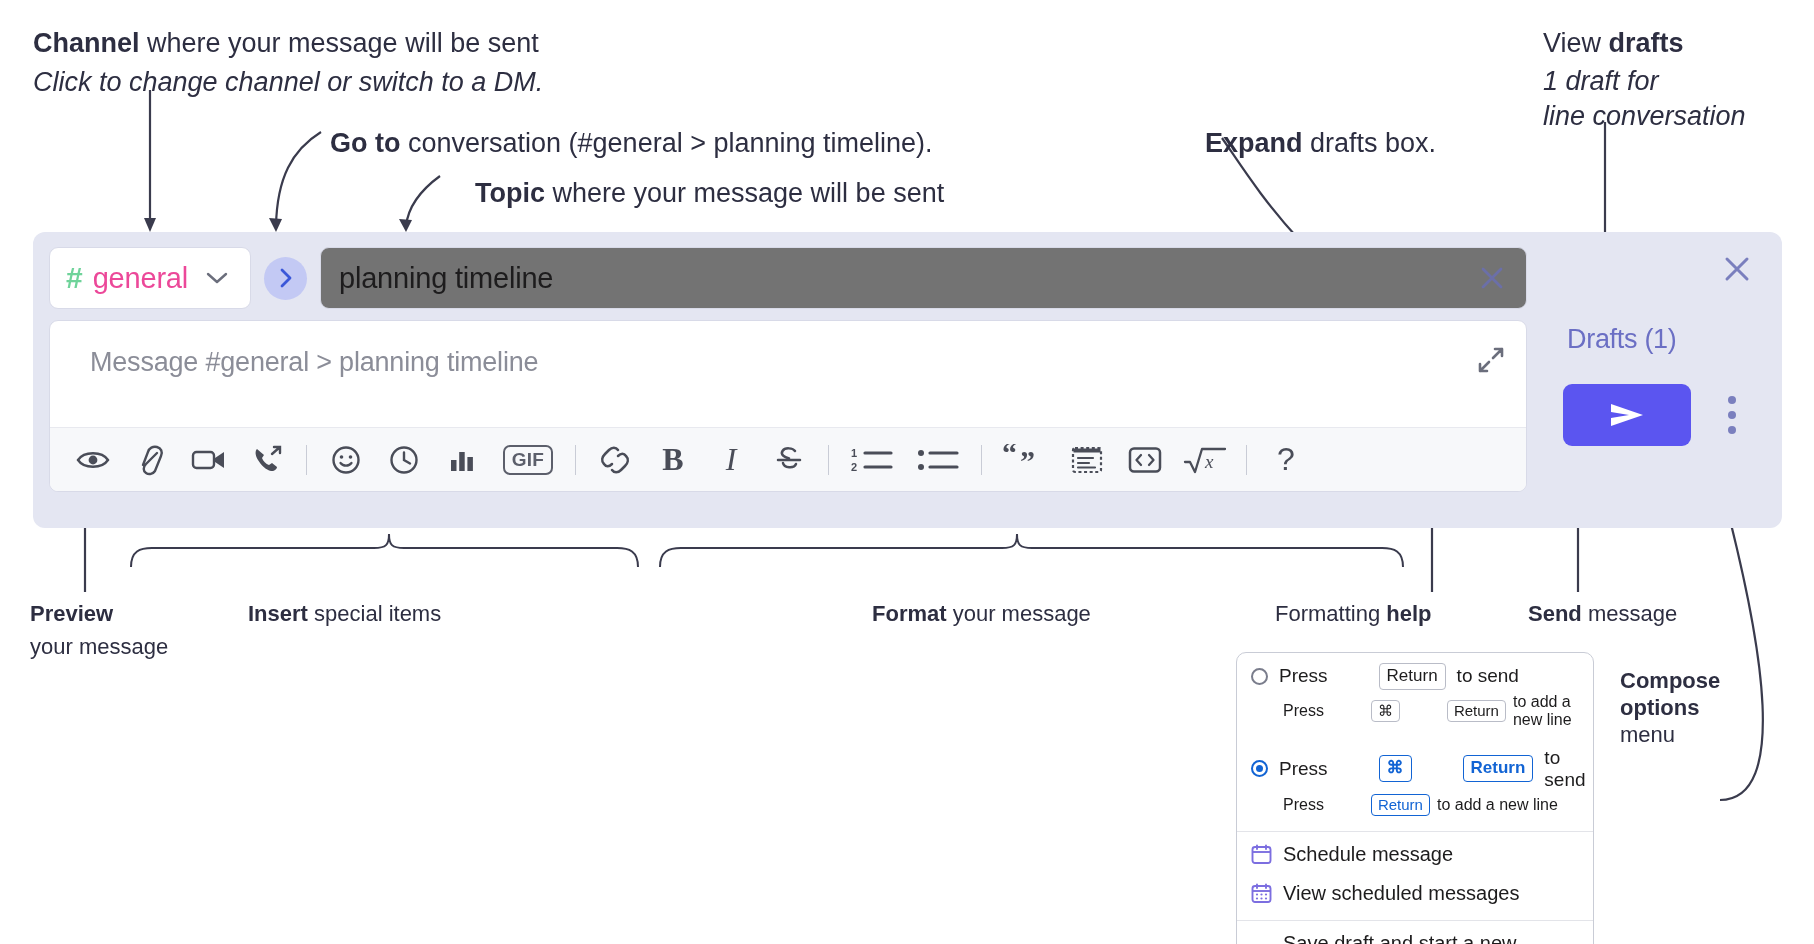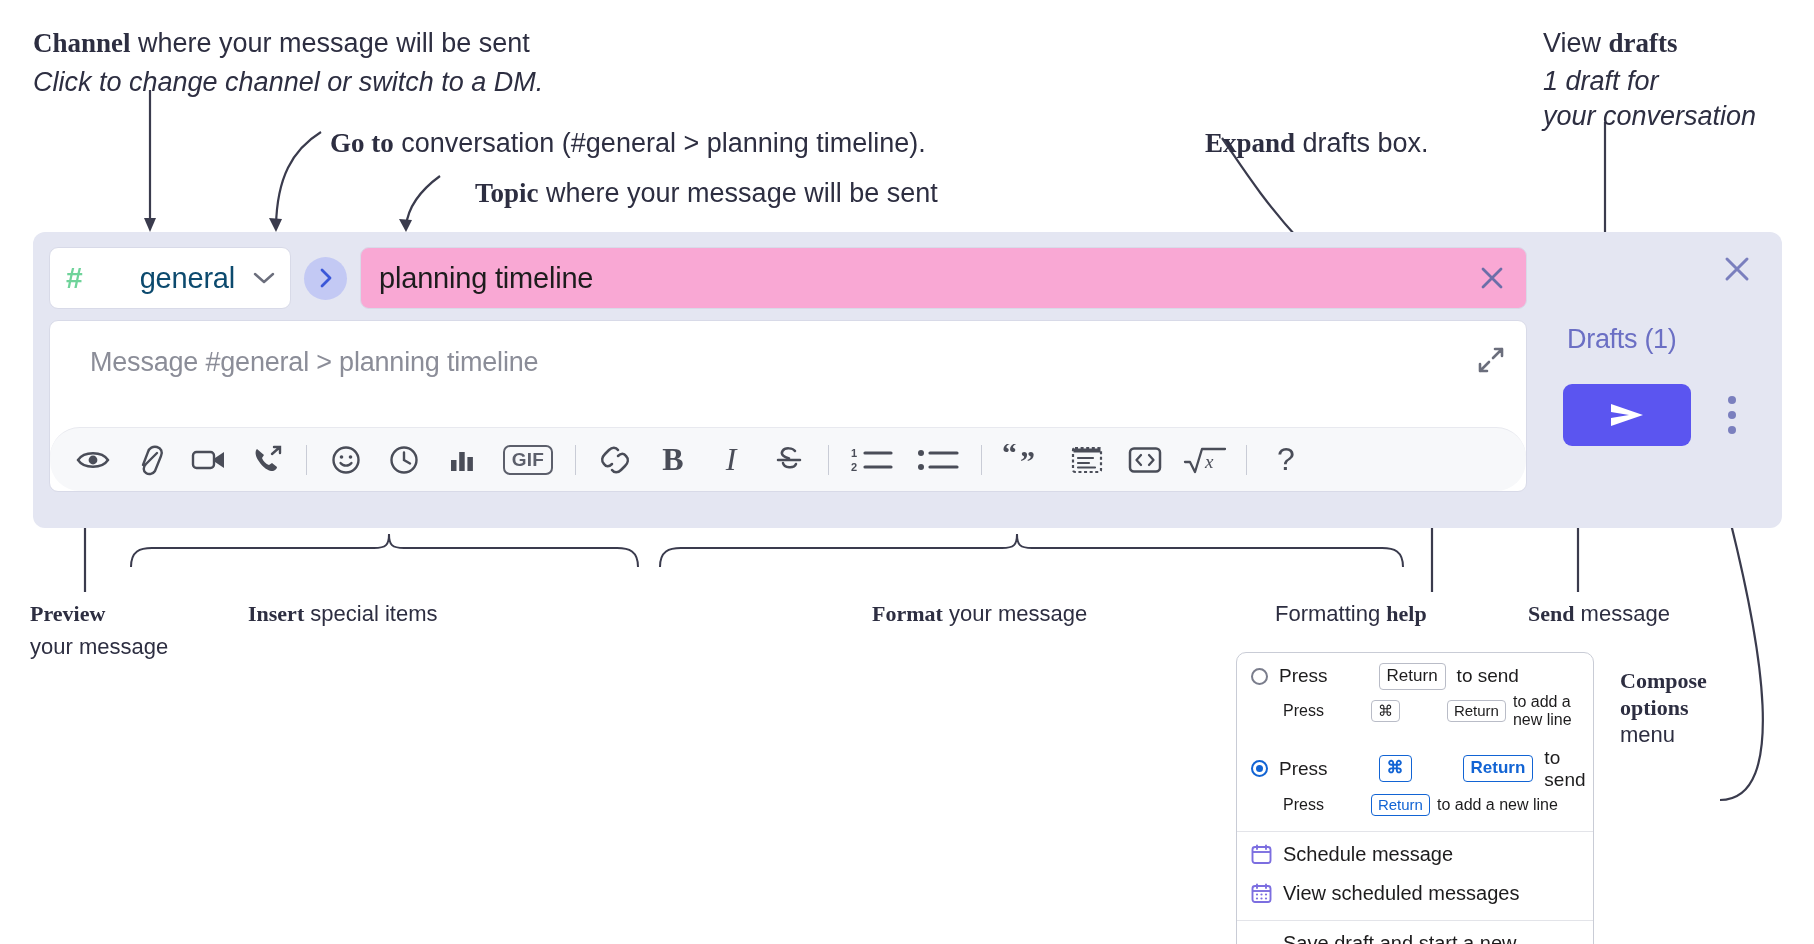--- a/index.html
+++ b/index.html
@@ -7,21 +7,21 @@
     width: 1814px; height: 944px;
     background: #ffffff;
     font-family: "Liberation Sans", sans-serif;
     color: #2b2b3d;
     overflow: hidden;
   }
   #stage { position: relative; width: 1814px; height: 944px; }
 
   
   .anno { position: absolute; color: #2d2e41; line-height: 1.28; }
-  .anno b { font-weight: 700; font-family: Liberation Serif, serif; }
+  .anno b { font-weight: 700; }
   .anno i { font-style: italic; }
   .a-lg { font-size: 27px; }
   .a-md { font-size: 22px; }
 
   
   #lines { position: absolute; left: 0; top: 0; width: 1814px; height: 944px; pointer-events: none; }
 
   
   #compose {
     position: absolute; left: 33px; top: 232px;
@@ -35,53 +35,53 @@
   }
 
   
   .row1 { display: flex; align-items: center; gap: 13px; height: 62px; }
   .chanbox {
     display: flex; align-items: center; gap: 10px;
     background: #ffffff; border: 1px solid #d8dae8; border-radius: 9px;
     height: 62px; padding: 0 15px 0 16px; min-width: 202px;
   }
   .hash { font-size: 30px; font-weight: 700; color: #6fd39a; line-height: 1; }
-  .chanlabel { font-size: 29px; color: #0c4a6e; letter-spacing: -.2px; margin-left: 47px; }
+  .chanlabel { font-size: 29px; color: #ec4899; letter-spacing: -.2px; }
   .chev { margin-left: 8px; display: block; }
 
   .gobtn {
     width: 43px; height: 43px; border-radius: 50%;
     background: #c3c9f4; display: flex; align-items: center; justify-content: center;
     flex: 0 0 auto;
   }
 
   .topicbox {
     flex: 1; display: flex; align-items: center;
-    background: #f9a8d4; border: 1px solid #d8dae8; border-radius: 9px;
+    background: #737373; border: 1px solid #d8dae8; border-radius: 9px;
     height: 62px; padding: 0 14px 0 18px;
   }
   .topictext { flex: 1; font-size: 29px; color: #1d1c1d; letter-spacing: -.2px; }
   .clearx { width: 40px; height: 40px; display:flex; align-items:center; justify-content:center; }
 
   
   .msgwrap {
     margin-top: 11px;
     background: #ffffff; border: 1px solid #d8dae8; border-radius: 9px;
     height: 172px; position: relative; overflow: hidden;
   }
   .msgplace {
     position: absolute; left: 40px; top: 26px;
     font-size: 27px; color: #8b8d98; letter-spacing: -.2px;
   }
   .expandbtn { position: absolute; right: 16px; top: 22px; width: 36px; height: 36px; }
 
   .toolbar {
     position: absolute; left: 0; right: 0; bottom: 0; height: 64px;
     background: #f7f8fa; border-top: 1px solid #e8e9ef;
-    display: flex; align-items: center; padding: 5px 14px; gap: 0; border-radius: 30px;
+    display: flex; align-items: center; padding: 5px 14px; gap: 0;
   }
   .tbtn {
     width: 58px; height: 50px; display: flex; align-items: center; justify-content: center;
     color: #5c5f6b;
   }
   .tsep { width: 1px; height: 30px; background: #c9ccd6; margin: 0 10px; flex: 0 0 auto; }
   .gifbox {
     border: 2.5px solid #5c5f6b; border-radius: 7px; font-size: 19px; font-weight: 700;
     padding: 2px 7px; letter-spacing: .3px; color:#5c5f6b;
   }
@@ -184,21 +184,21 @@
     <b>Topic</b><span> where your message will be sent</span>
   </div>
 
   <div class="anno a-lg" style="left:1205px; top:126px; width:420px;">
     <b>Expand</b><span> drafts box.</span>
   </div>
 
   <div class="anno a-lg" style="left:1543px; top:26px; width:270px;">
     <div><span>View </span><b>drafts</b></div>
     <div style="margin-top:3px;"><i>1 draft for</i></div>
-    <div style="margin-top:1px;"><i>your conversation</i></div>
+    <div style="margin-top:1px;"><i>line conversation</i></div>
   </div>
 
   <div class="anno a-md" style="left:30px; top:600px; width:230px;">
     <div><b>Preview</b></div>
     <div style="margin-top:5px;"><span>your message</span></div>
   </div>
 
   <div class="anno a-md" style="left:248px; top:600px; width:400px;">
     <b>Insert</b><span> special items</span>
   </div>

